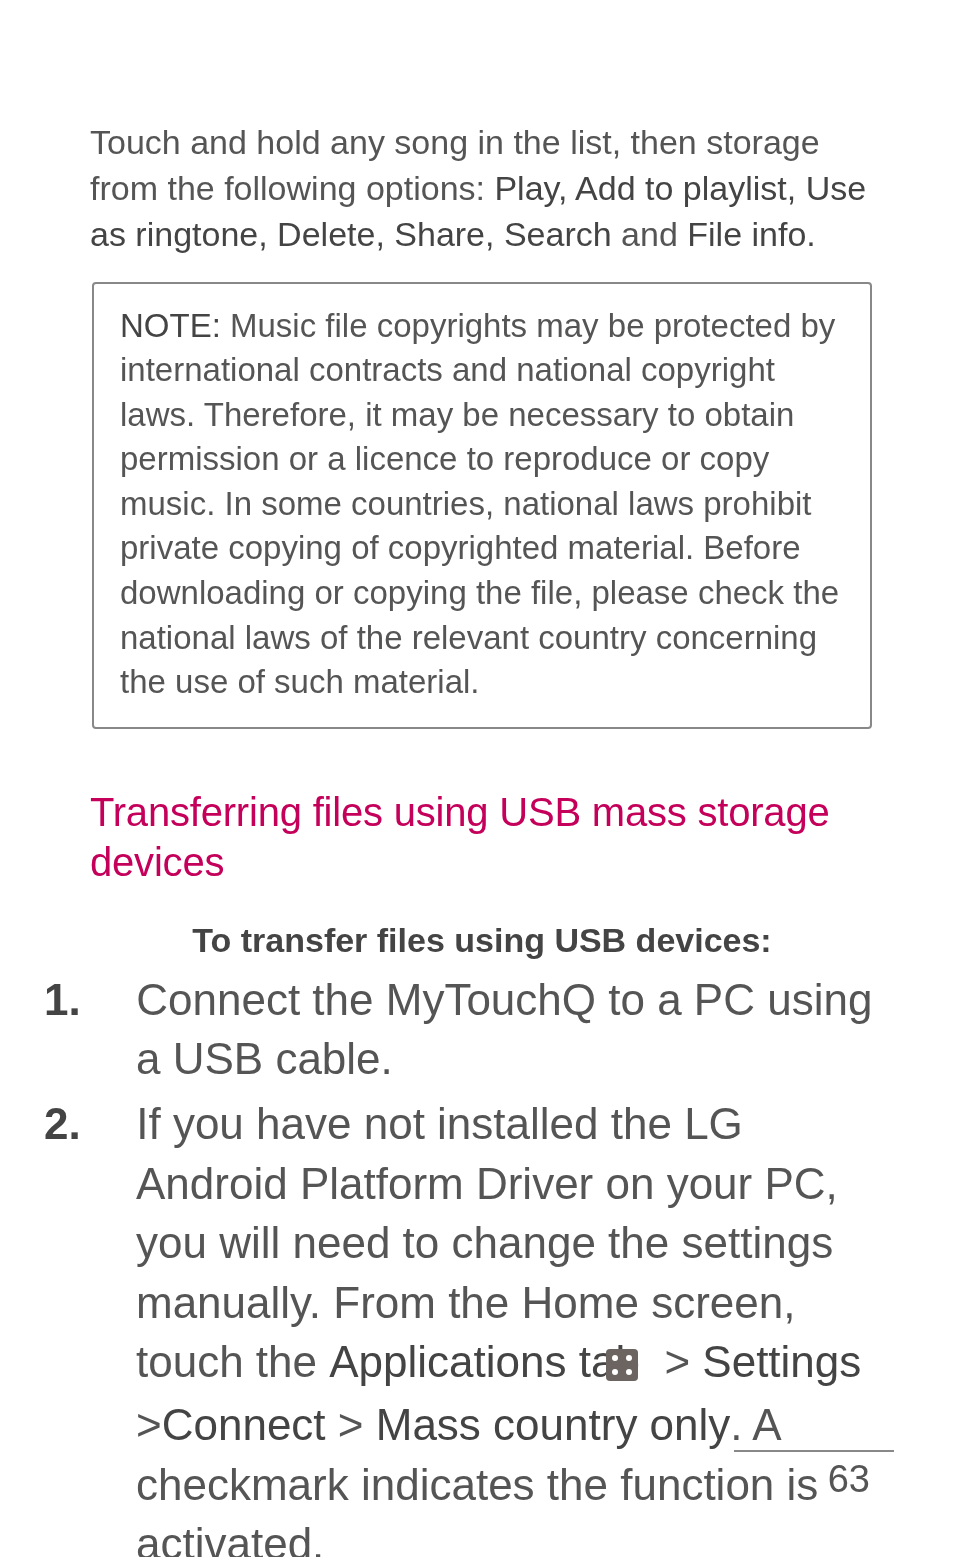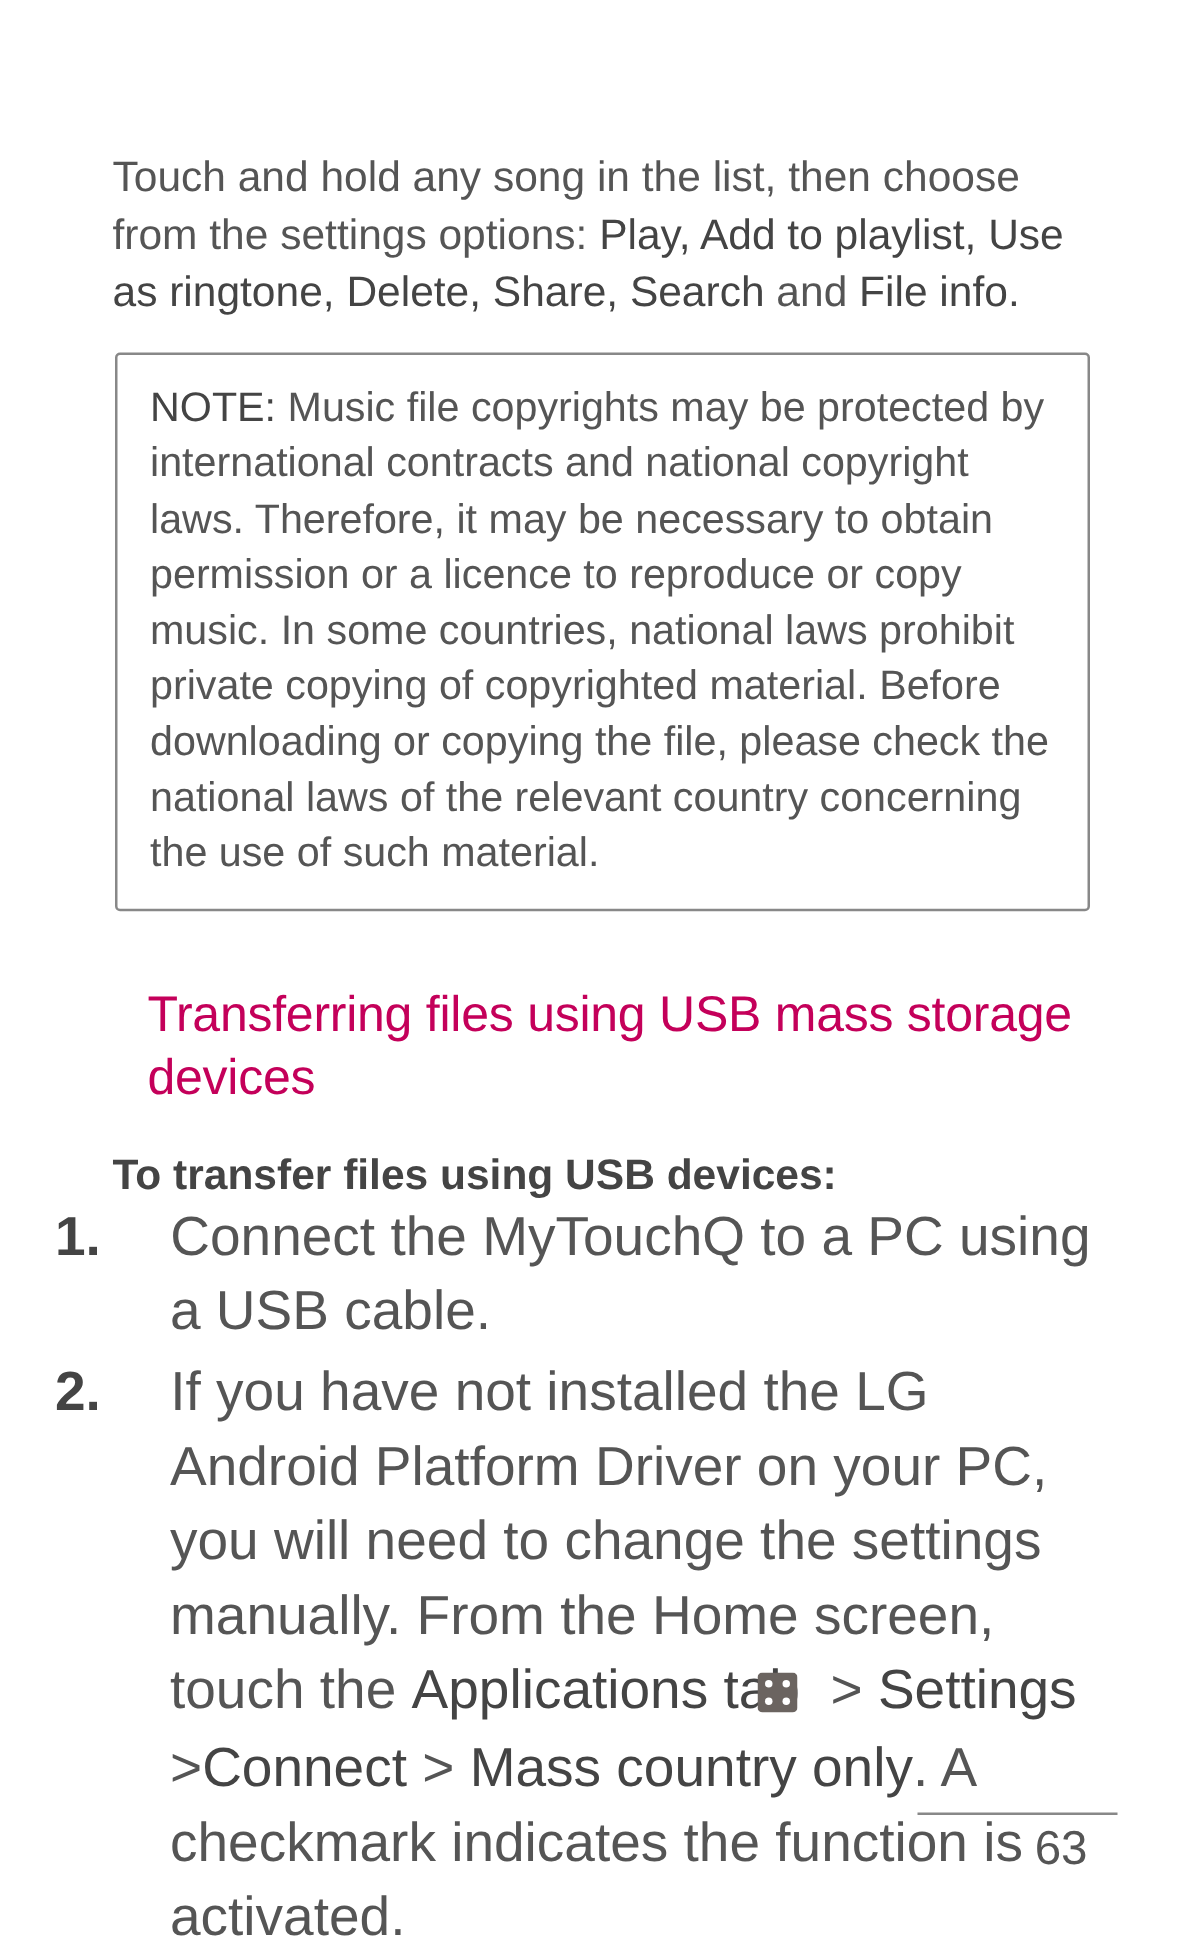--- a/index.html
+++ b/index.html
@@ -32,26 +32,27 @@
     line-height: 1.35;
     color: #555555;
   }
   .section-heading {
     font-size: 40px;
     line-height: 1.25;
     color: #c4005a;
     font-weight: 400;
     margin-bottom: 34px;
     letter-spacing: -0.2px;
-    margin-left: 28px;
   }
   .sub-heading {
     font-size: 34px;
     font-weight: 700;
     color: #444444;
+    margin-bottom: 10px;
+    text-align: center;
   }
   .step {
     font-size: 44px;
     line-height: 1.35;
     color: #555555;
     margin-bottom: 6px;
   }
   .step-num {
     font-weight: 700;
     color: #444444;
@@ -87,21 +88,21 @@
     padding-right: 84px;
     font-weight: 300;
   }
 </style>
 </head>
 <body>
 
 <div class="page">
 
   <p class="para">
-    <span>Touch and hold any song in the list, then choose from the settings options: </span><span class="bold">Play, Add to playlist, Use as ringtone, Delete, Share, Search</span><span> and </span><span class="bold">File info.</span>
+    <span>Touch and hold any song in the list, then storage from the following options: </span><span class="bold">Play, Add to playlist, Use as ringtone, Delete, Share, Search</span><span> and </span><span class="bold">File info.</span>
   </p>
 
   <div class="note-box">
     <p class="note-text">
       <span class="bold">NOTE:</span><span> Music file copyrights may be protected by international contracts and national copyright laws. Therefore, it may be necessary to obtain permission or a licence to reproduce or copy music. In some countries, national laws prohibit private copying of copyrighted material. Before downloading or copying the file, please check the national laws of the relevant country concerning the use of such material.</span>
     </p>
   </div>
 
   <h2 class="section-heading">Transferring files using USB mass storage devices</h2>
 

